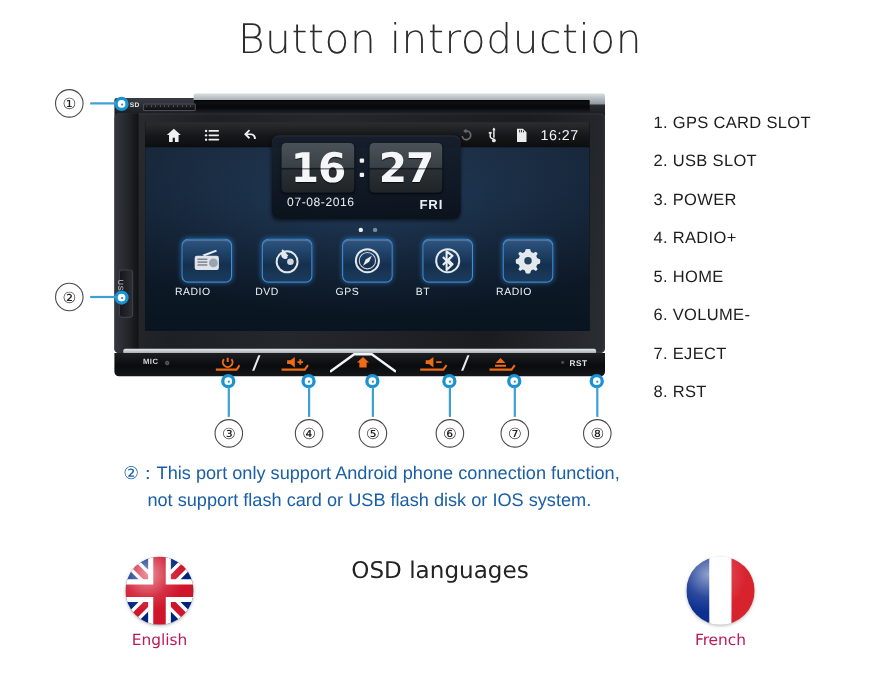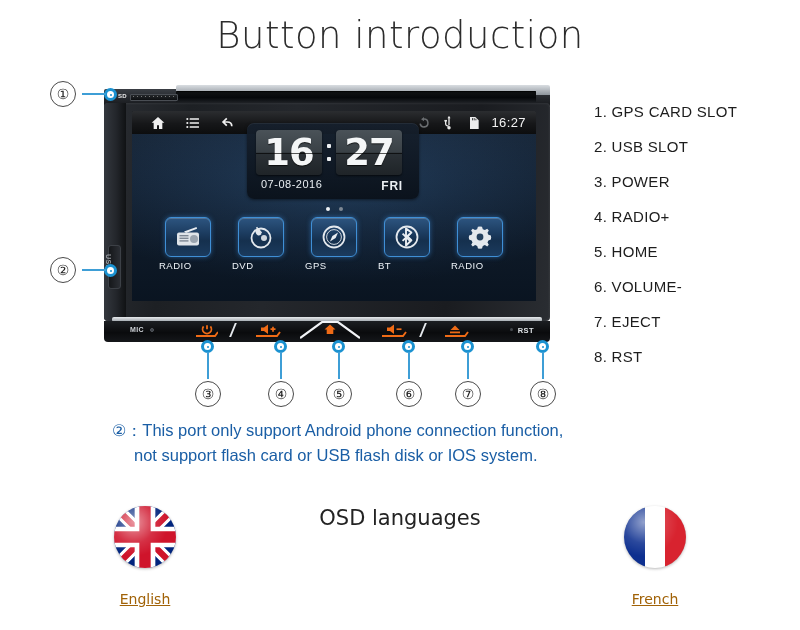--- a/index.html
+++ b/index.html
@@ -267,23 +267,22 @@
     width:62px;height:62px;border-radius:50%;margin:0 auto;
     overflow:hidden;position:relative;
     box-shadow:0 1px 3px rgba(0,0,0,.28),inset -4px -5px 10px rgba(0,0,0,.30),
                inset 5px 5px 10px rgba(255,255,255,.32);
   }
   .flag .gl{
     position:absolute;inset:0;border-radius:50%;
     background:radial-gradient(circle at 32% 26%,rgba(255,255,255,.55) 0%,rgba(255,255,255,.12) 34%,rgba(255,255,255,0) 55%);
   }
   .flag-label{
-    margin-top:23px;font-size:14px;color:#a16207;
+    margin-top:6px;font-size:14px;color:#be185d;
     font-family:"DejaVu Sans",sans-serif;
-    text-decoration:underline;
   }
   .f-vert{position:absolute;inset:0;display:flex;}
   .f-vert i{flex:1;display:block;}
   .f-horz{position:absolute;inset:0;display:flex;flex-direction:column;}
   .f-horz i{flex:1;display:block;}
   .f-es{position:absolute;inset:0;display:flex;flex-direction:column;}
   .f-es i:nth-child(1),.f-es i:nth-child(3){flex:1;background:#d8232f;}
   .f-es i:nth-child(2){flex:1.4;background:#f5c518;position:relative;}
   .crest{
     position:absolute;left:22%;top:26%;width:30%;height:48%;

